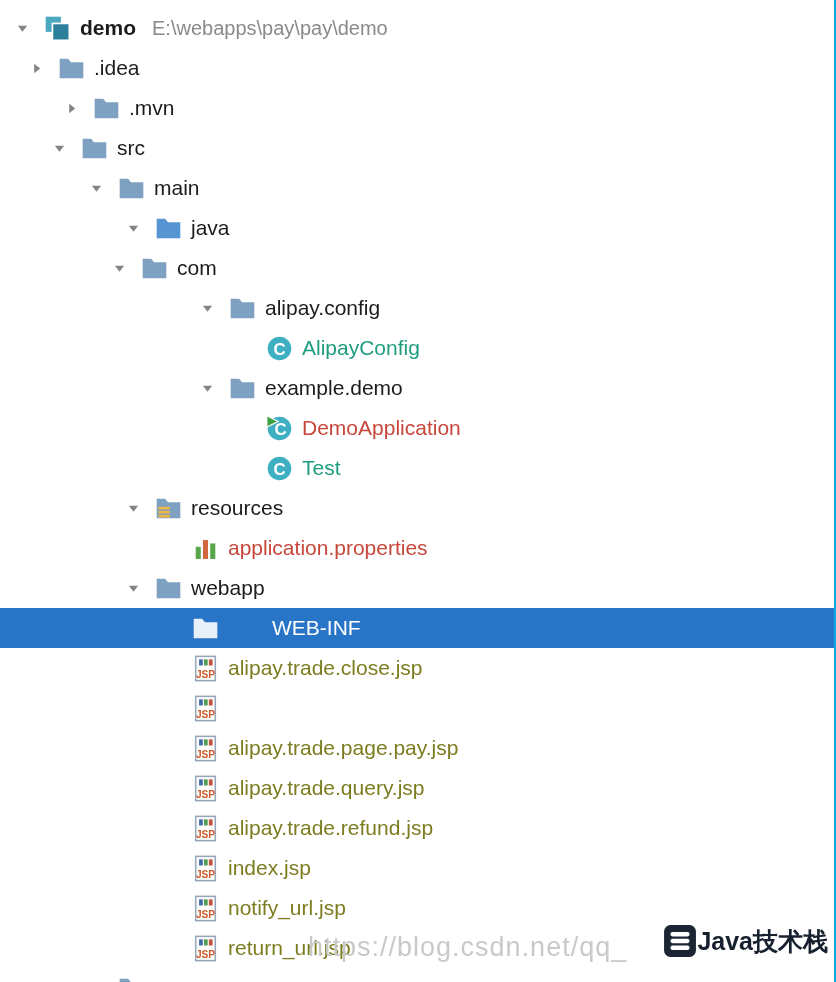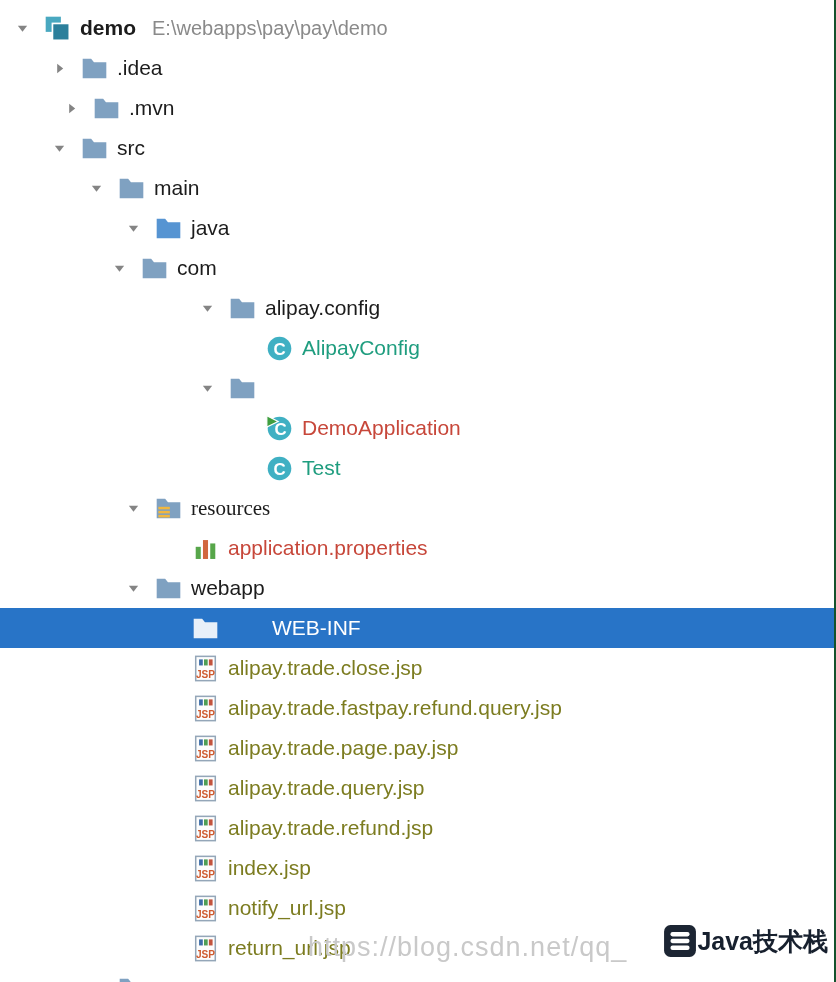--- a/index.html
+++ b/index.html
@@ -3,21 +3,21 @@
 <meta charset="utf-8">
 <style>
   * { margin:0; padding:0; box-sizing:border-box; }
   html, body { width:836px; height:982px; overflow:hidden; background:#ffffff; }
   body { font-family:"Liberation Sans", sans-serif; position:relative; }
 
   #app {
     position:absolute; inset:0;
     padding-top:8px;
     overflow:hidden;
-    border-right:2px solid #14532d;
+    border-right:2px solid #0ea5e9;
     background:#ffffff;
   }
 
   .row {
     height:40px;
     display:flex;
     align-items:center;
     font-size:21px;
     color:var(--text-default, #1c1c1c);
     white-space:nowrap;
@@ -87,21 +87,21 @@
         </span>
     <span class="icon">
           <svg viewBox="0 0 16 16">
             <rect x="1" y="1" width="9" height="9" fill="#49a8c0"></rect>
             <rect x="5" y="5" width="10" height="10" fill="#2b7f9b" stroke="#ffffff" stroke-width="1"></rect>
           </svg>
         </span>
     <span class="label bold">demo</span>
     <span class="suffix">E:\webapps\pay\pay\demo</span>
   </div>
-      <div class="row" style="padding-left: 47px;">
+      <div class="row" style="padding-left: 24px;">
     <span class="chev">
           <svg viewBox="0 0 14 14">
             <polygon points="4.5,2 11,7 4.5,12" fill="#848484"></polygon>
           </svg>
         </span>
     <span class="icon">
           <svg viewBox="0 0 16 14" xmlns="http://www.w3.org/2000/svg">
             <path d="M1 1.2 h5 l1.7 2.1 H15 V12.8 H1 Z" fill="#7fa1c1"></path>
           </svg>
         </span>
@@ -207,20 +207,21 @@
     <span class="chev">
           <svg viewBox="0 0 14 14">
             <polygon points="2,4 12,4 7,10.5" fill="#848484"></polygon>
           </svg>
         </span>
     <span class="icon">
           <svg viewBox="0 0 16 14" xmlns="http://www.w3.org/2000/svg">
             <path d="M1 1.2 h5 l1.7 2.1 H15 V12.8 H1 Z" fill="#7fa1c1"></path>
           </svg>
         </span>
+    <span class="label">example.demo</span>
 
   </div>
       <div class="row" style="padding-left: 232px;">
     <span class="chev"></span>
     <span class="icon">
           <svg viewBox="0 0 16 16">
             <circle cx="8" cy="8" r="7" fill="#3fb0c3"></circle>
             <text x="8.6" y="12" text-anchor="middle" font-size="10" font-family="sans-serif" font-weight="bold" fill="#ffffff">C</text>
             <polygon points="0.5,0.5 7.2,3.8 0.5,7.2" fill="#3f9e3f" stroke="#ffffff" stroke-width="0.7"></polygon>
           </svg>
@@ -232,21 +233,21 @@
     <span class="chev"></span>
     <span class="icon">
           <svg viewBox="0 0 16 16">
             <circle cx="8" cy="8" r="7" fill="#3fb0c3"></circle>
             <text x="8" y="11.6" text-anchor="middle" font-size="10" font-family="sans-serif" font-weight="bold" fill="#ffffff">C</text>
           </svg>
         </span>
     <span class="label c-teal">Test</span>
 
   </div>
-      <div class="row" style="padding-left: 121px; font-family: Liberation Serif, serif;">
+      <div class="row" style="padding-left: 121px;">
     <span class="chev">
           <svg viewBox="0 0 14 14">
             <polygon points="2,4 12,4 7,10.5" fill="#848484"></polygon>
           </svg>
         </span>
     <span class="icon">
           <svg viewBox="0 0 16 14">
             <path d="M1 1.2 h5 l1.7 2.1 H15 V12.8 H1 Z" fill="#7fa1c1"></path>
             <rect x="2" y="6" width="6.8" height="1.5" fill="#f1b73e"></rect>
             <rect x="2" y="8.4" width="6.8" height="1.5" fill="#f1b73e"></rect>
@@ -310,21 +311,20 @@
     <span class="chev"></span>
     <span class="icon">
           <svg viewBox="0 0 16 16">
             <rect x="2.2" y="0.8" width="11.6" height="14.4" fill="#fdfdfd" stroke="#94a6b8" stroke-width="0.9"></rect>
             <rect x="4.2" y="2.6" width="2.2" height="3.6" fill="#3d6da8"></rect>
             <rect x="7.1" y="2.6" width="2.2" height="3.6" fill="#4e9e55"></rect>
             <rect x="10" y="2.6" width="2.2" height="3.6" fill="#c2543e"></rect>
             <text x="8" y="13.6" text-anchor="middle" font-size="6" font-family="sans-serif" font-weight="bold" fill="#cf5a2e">JSP</text>
           </svg>
         </span>
-    <span class="label c-olive">alipay.trade.fastpay.refund.query.jsp</span>
 
   </div>
       <div class="row" style="padding-left: 158px;">
     <span class="chev"></span>
     <span class="icon">
           <svg viewBox="0 0 16 16">
             <rect x="2.2" y="0.8" width="11.6" height="14.4" fill="#fdfdfd" stroke="#94a6b8" stroke-width="0.9"></rect>
             <rect x="4.2" y="2.6" width="2.2" height="3.6" fill="#3d6da8"></rect>
             <rect x="7.1" y="2.6" width="2.2" height="3.6" fill="#4e9e55"></rect>
             <rect x="10" y="2.6" width="2.2" height="3.6" fill="#c2543e"></rect>

